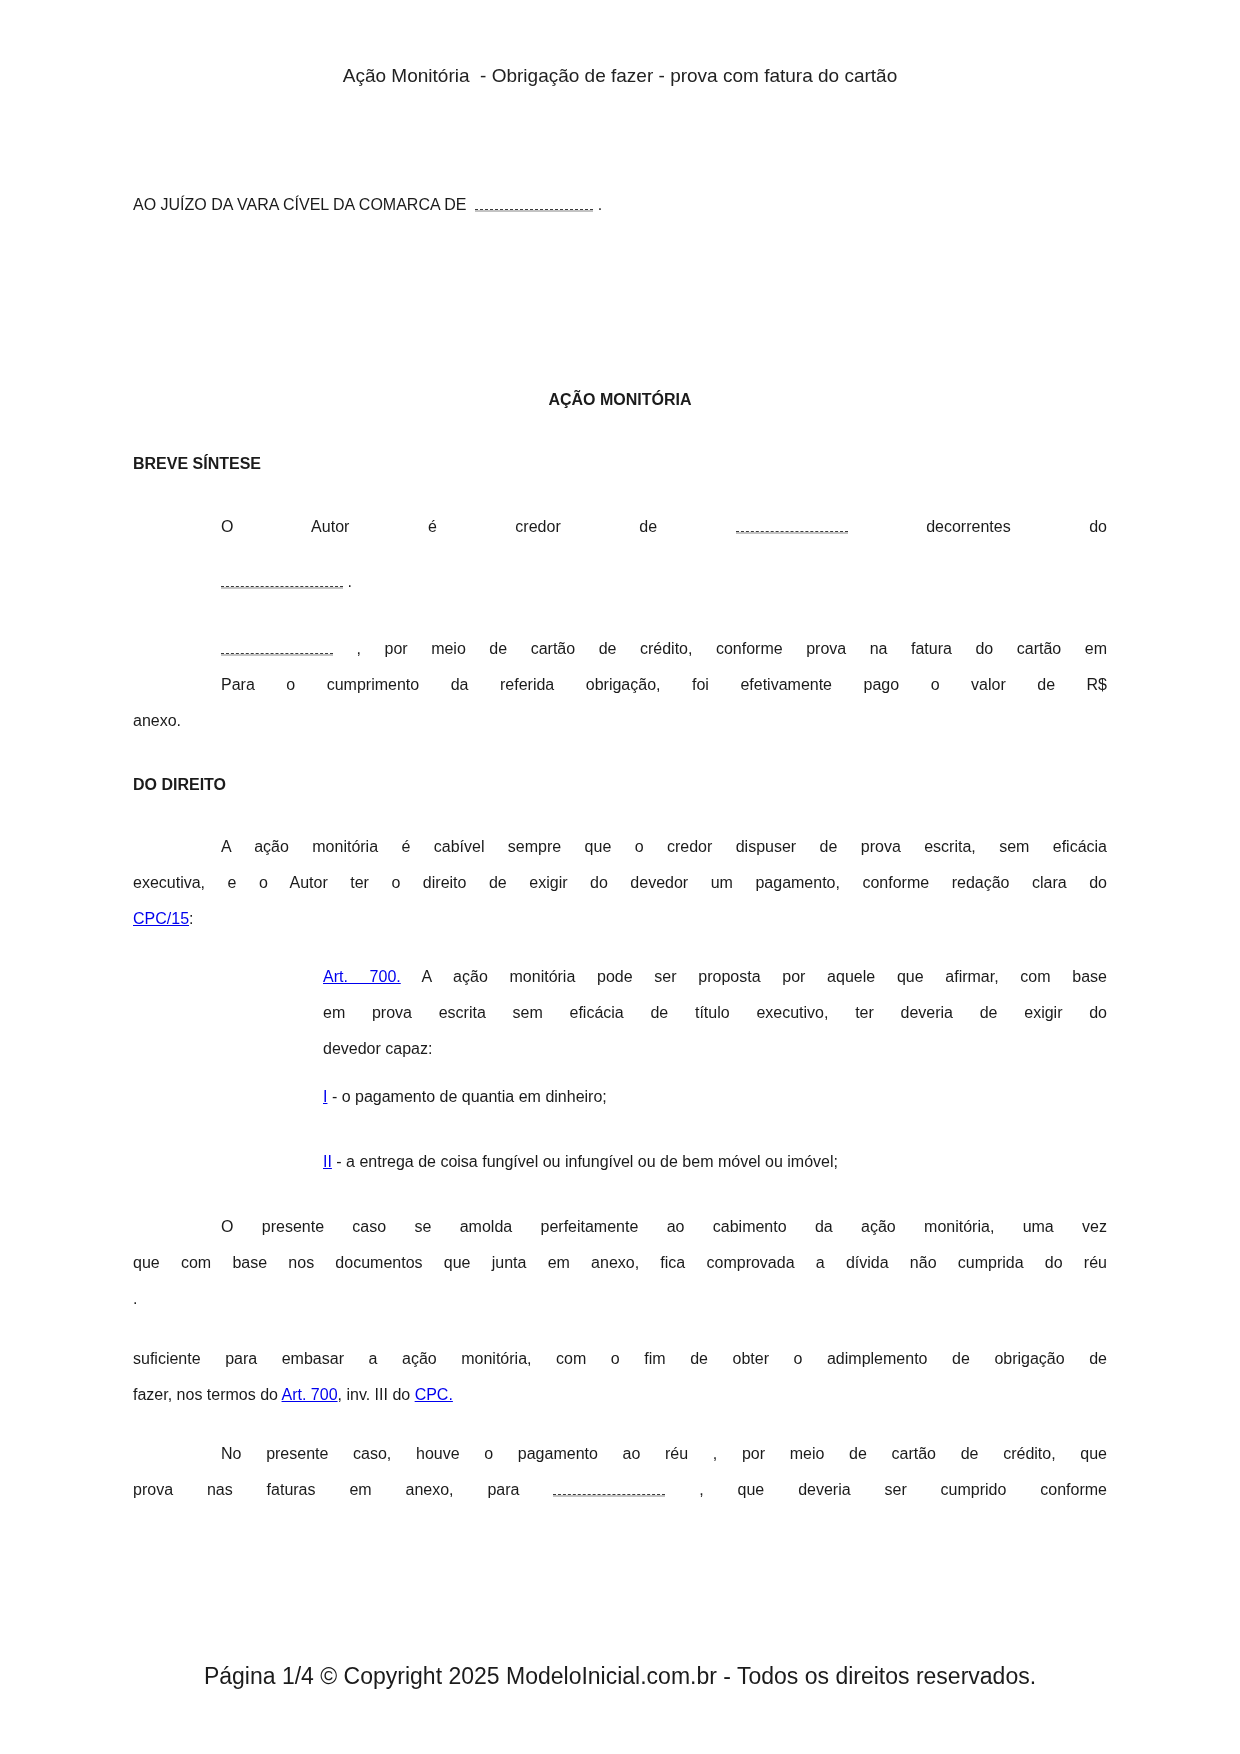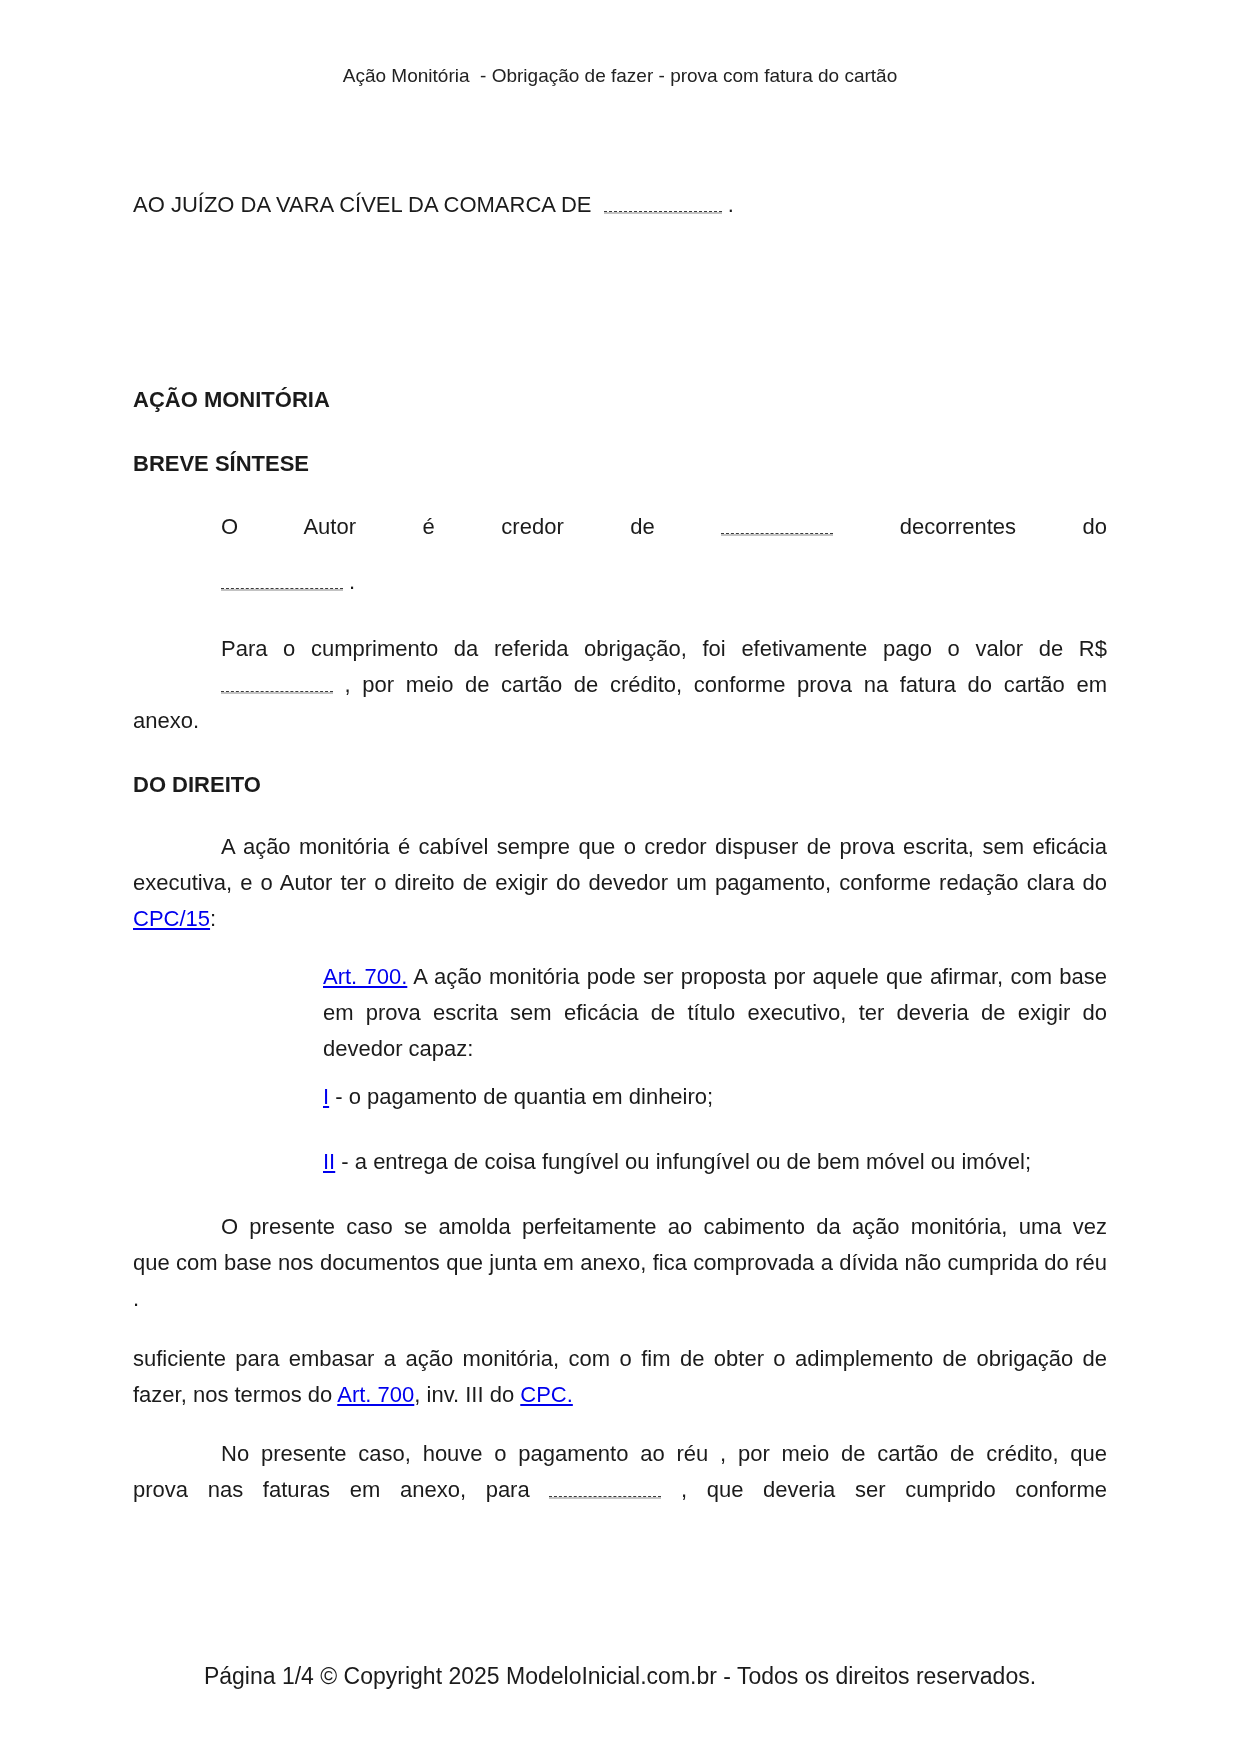--- a/index.html
+++ b/index.html
@@ -19,29 +19,29 @@
     padding: 62px 133px 0 133px;
     position: relative;
   }
   .doc-title {
     font-size: 19px;
     line-height: 28px;
     text-align: center;
     white-space: pre-wrap;
     color: #222222;
   }
-  #doc-body { font-size: 22px; }
+  #doc-body { font-size: 16px; }
   .block { margin: 0; }
   .line {
     line-height: 36px;
     white-space: pre-wrap;
   }
   .line.just { text-align: justify; text-align-last: justify; }
   .line.ind  { margin-left: 88px; }
-  .heading-center { font-weight: 700; text-align: left; }
+  .heading-center { font-weight: 700; text-align: center; }
   .heading-left   { font-weight: 700; text-align: left; }
   .quote { margin-left: 190px; }
   .loose .line + .line { margin-top: 19px; }
   a.doc-link {
     color: var(--link-color, #0000ee);
     text-decoration: underline;
     cursor: pointer;
   }
   .blank {
     display: inline-block;
@@ -91,22 +91,22 @@
         <div class="line"><span>AÇÃO MONITÓRIA</span></div>
       </div>
       <div class="block heading-left">
         <div class="line"><span>BREVE SÍNTESE</span></div>
       </div>
       <div class="block para loose">
         <div class="line just ind"><span>O Autor é credor de </span><span class="blank" style="width: 112px;"></span><span> decorrentes do</span></div>
         <div class="line ind"><span class="blank" style="width: 122px;"></span><span> .</span></div>
       </div>
       <div class="block para">
+        <div class="line just ind"><span class="blank" style="width: 112px;"></span><span> , por meio de cartão de crédito, conforme prova na fatura do cartão em</span></div>
         <div class="line just ind"><span>Para o cumprimento da referida obrigação, foi efetivamente pago o valor de R$</span></div>
-        <div class="line just ind"><span class="blank" style="width: 112px;"></span><span> , por meio de cartão de crédito, conforme prova na fatura do cartão em</span></div>
         <div class="line"><span>anexo.</span></div>
       </div>
       <div class="block heading-left">
         <div class="line"><span>DO DIREITO</span></div>
       </div>
       <div class="block para">
         <div class="line just ind"><span>A ação monitória é cabível sempre que o credor dispuser de prova escrita, sem eficácia</span></div>
         <div class="line just"><span>executiva, e o Autor ter o direito de exigir do devedor um pagamento, conforme redação clara do</span></div>
         <div class="line"><a href="#" class="doc-link">CPC/15</a><span>:</span></div>
       </div>

